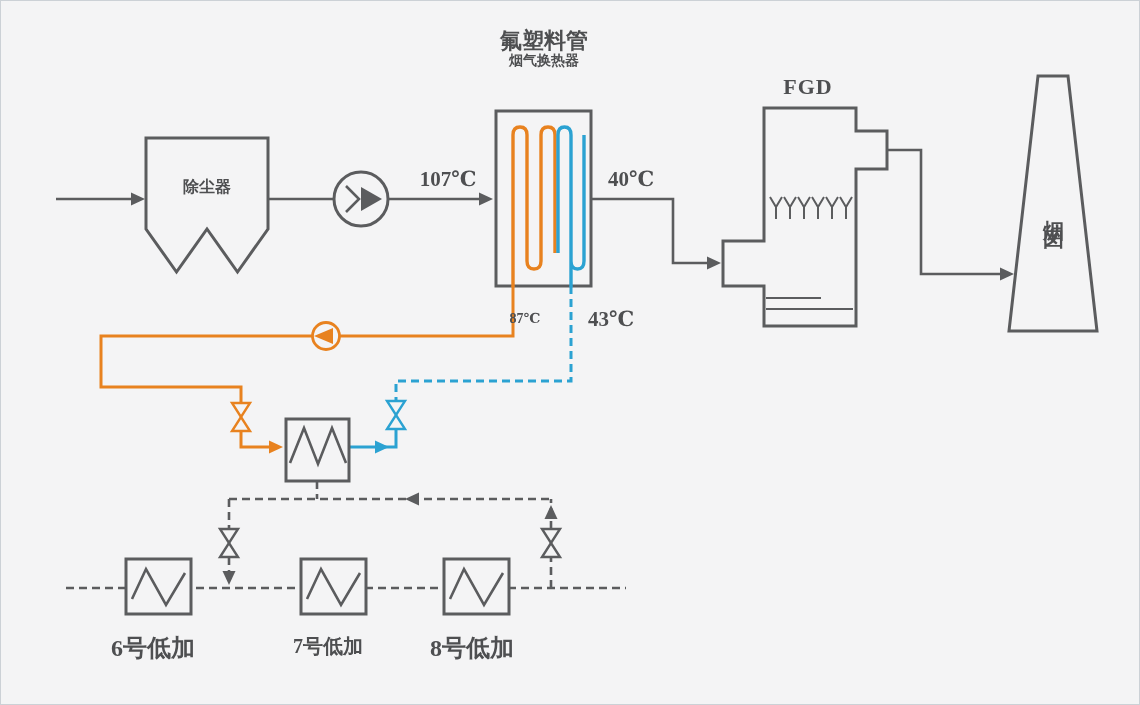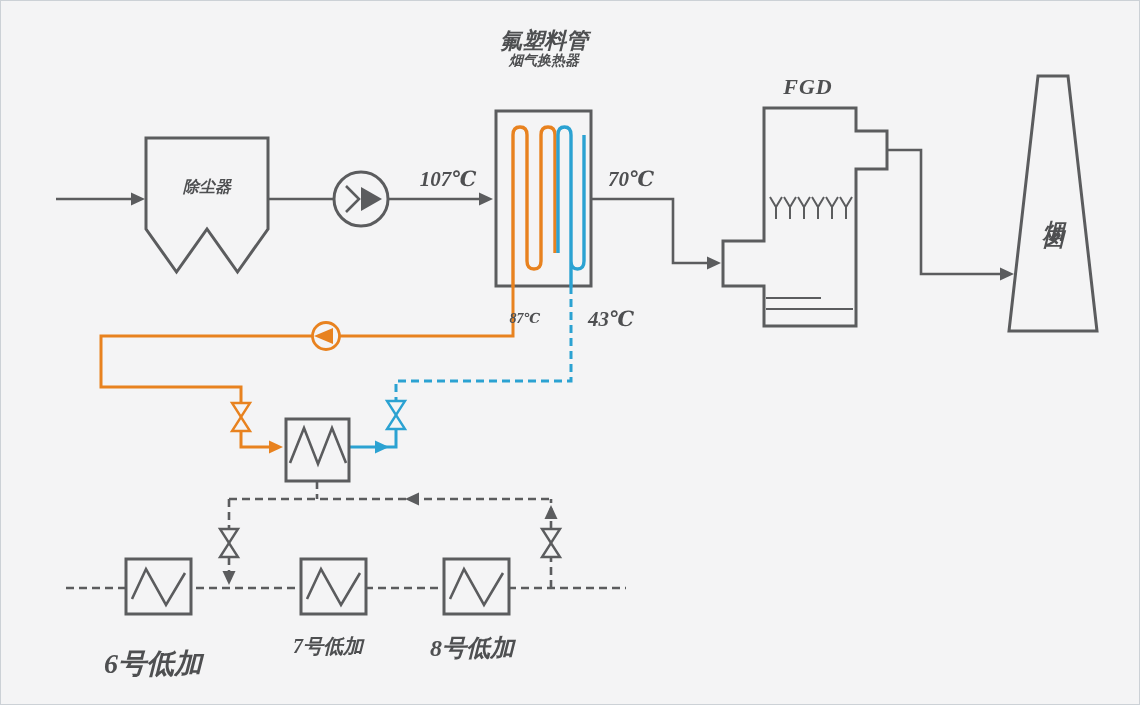--- a/index.html
+++ b/index.html
@@ -20,21 +20,21 @@
   .coil { fill:none; stroke-width:3.4; }
   .box  { fill:var(--background,#f4f4f5); stroke:var(--line-gray,#5b5c5e); stroke-width:3; }
   .valve { fill:var(--background,#f4f4f5); stroke-width:2.4; }
   .pump  { fill:var(--background,#f4f4f5); stroke-width:2.8; }
   .fill-gray { fill:var(--line-gray,#5b5c5e); stroke:none; }
   .fill-hot  { fill:var(--hot-orange,#e8821f); stroke:none; }
   .fill-cold { fill:var(--cold-blue,#2ba2d2); stroke:none; }
   .lbl {
     position:absolute; transform:translateX(-50%);
     color:var(--text-color,#4e4f51); font-weight:600; white-space:nowrap;
-    line-height:1.2; text-align:center;font-style:italic;
+    line-height:1.2; text-align:center;
   }
   .lbl.vertical { writing-mode:vertical-rl; text-orientation:upright; letter-spacing:8px; }
 </style>
 </head>
 <body>
 
 <div class="stage">
 
   <svg class="diagram" width="1140" height="705" viewBox="0 0 1140 705">
 
@@ -132,22 +132,22 @@
     <g>
       <rect class="box" x="285" y="418" width="63" height="62"></rect>
       <polyline class="ln" points="289,462 303,427 317,463 331,427 345,462"></polyline>
     </g>
   </svg>
 
   <div class="lbl" style="left:206px; top:176px; font-size:16px;">除尘器</div>
   <div class="lbl" style="left:543px; top:27px; font-size:22px;">氟塑料管</div>
   <div class="lbl" style="left:543px; top:52px; font-size:14px;">烟气换热器</div>
   <div class="lbl" style="left:447px; top:166px; font-size:21px;">107℃</div>
-  <div class="lbl" style="left:630px; top:166px; font-size:21px;">70℃</div>
+  <div class="lbl" style="left:630px; top:166px; font-size:21px;">40℃</div>
   <div class="lbl" style="left:807px; top:73px; font-size:22px; font-weight:700; letter-spacing:1px;">FGD</div>
   <div class="lbl" style="left:476px; top:310px; font-size:14px;margin-left:48px;">87℃</div>
   <div class="lbl" style="left:610px; top:306px; font-size:21px;">43℃</div>
   <div class="lbl vertical" style="left:1052px; top:202px; font-size:21px;">烟囱</div>
-  <div class="lbl" style="left:152px; top:633px; font-size:28px;margin-top:13px;">6号低加</div>
+  <div class="lbl" style="left:152px; top:633px; font-size:24px;">6号低加</div>
   <div class="lbl" style="left:327px; top:633px; font-size:20px;text-align:center;">7号低加</div>
   <div class="lbl" style="left:471px; top:633px; font-size:24px;">8号低加</div>
 
 </div>
 
 </body></html>

